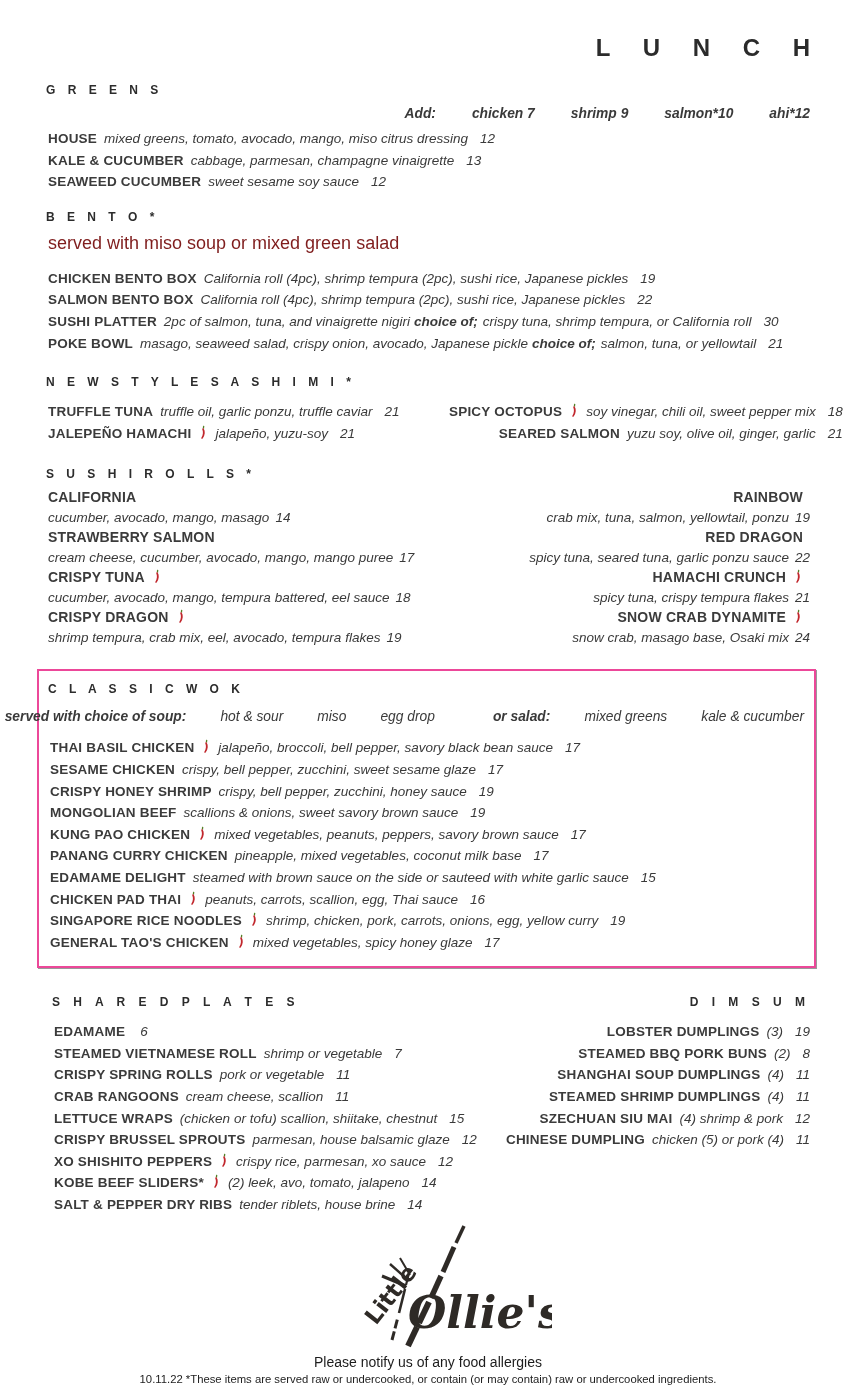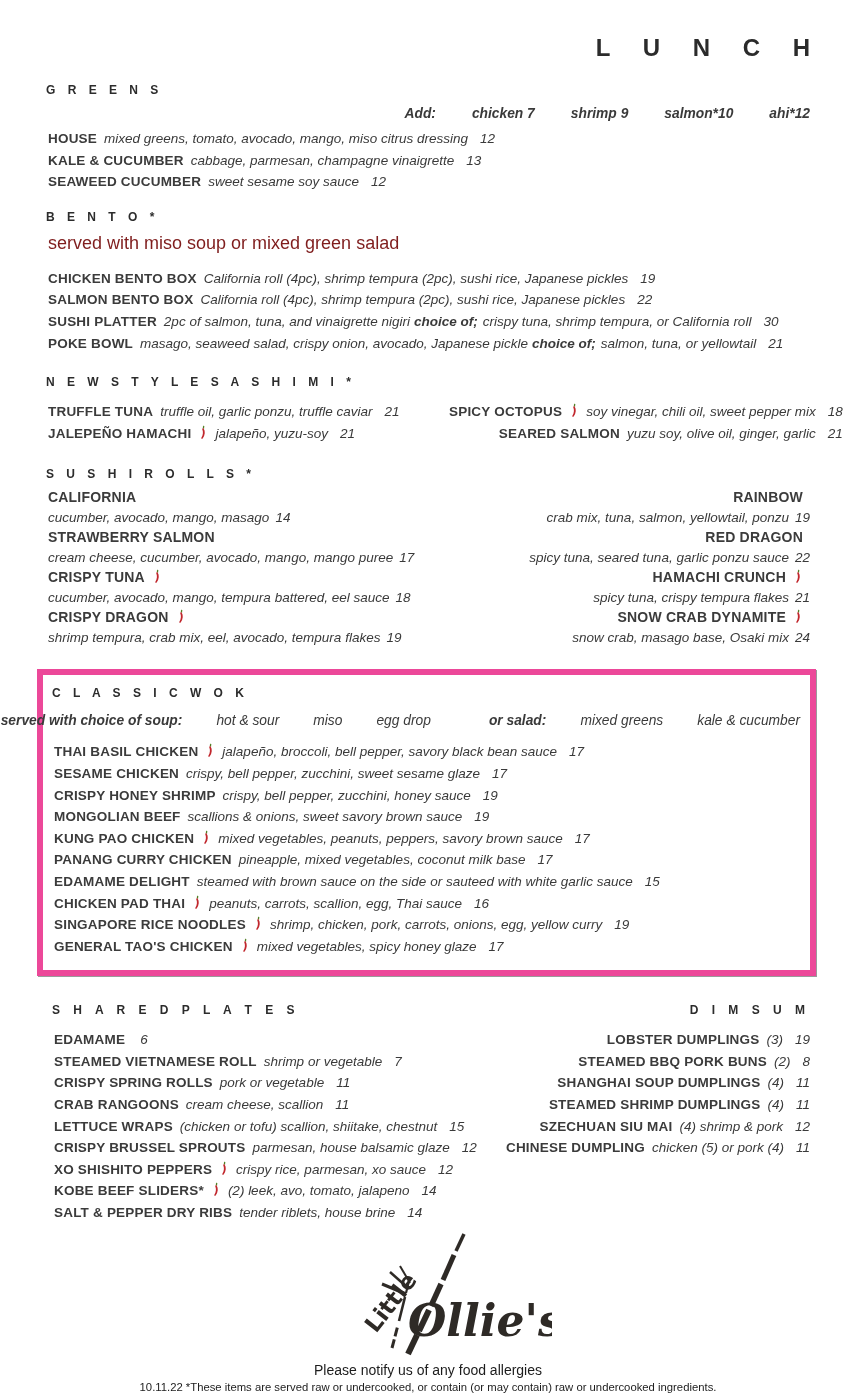--- a/index.html
+++ b/index.html
@@ -37,21 +37,21 @@
   .col-right{flex:1;text-align:right;}
 
   .sec-greens{margin-top:21px;}
   .sec-bento{margin-top:17px;}
   .sec-sashimi{margin-top:21px;}
   .sec-sashimi .sec-h{margin-bottom:12px;}
   .sec-rolls{margin-top:23px;}
   .sec-rolls .sec-h{margin-bottom:7px;}
 
   .boxed{box-sizing:border-box;position:relative;left:-9px;width:779px;margin-top:21px;
-         border:6px solid #ec4899;box-shadow:1px 1px 0 #9a9a9a;padding:11px 10px 13px 9px;}
+         border:2px solid #ec4899;box-shadow:1px 1px 0 #9a9a9a;padding:11px 10px 13px 9px;}
   .boxed .sec-h{margin-bottom:13px;}
 
   .bottom{margin-top:27px;}
   .bottom .sec-h{margin-bottom:12px;letter-spacing:5px;}
   .sec-shared{padding-left:6px;}
 
   .chili{display:inline-block;vertical-align:-2px;margin-right:7px;}
   .chili svg{display:block;}
 
   .logo{width:232px;margin:2px auto 0;position:relative;left:8px;}

